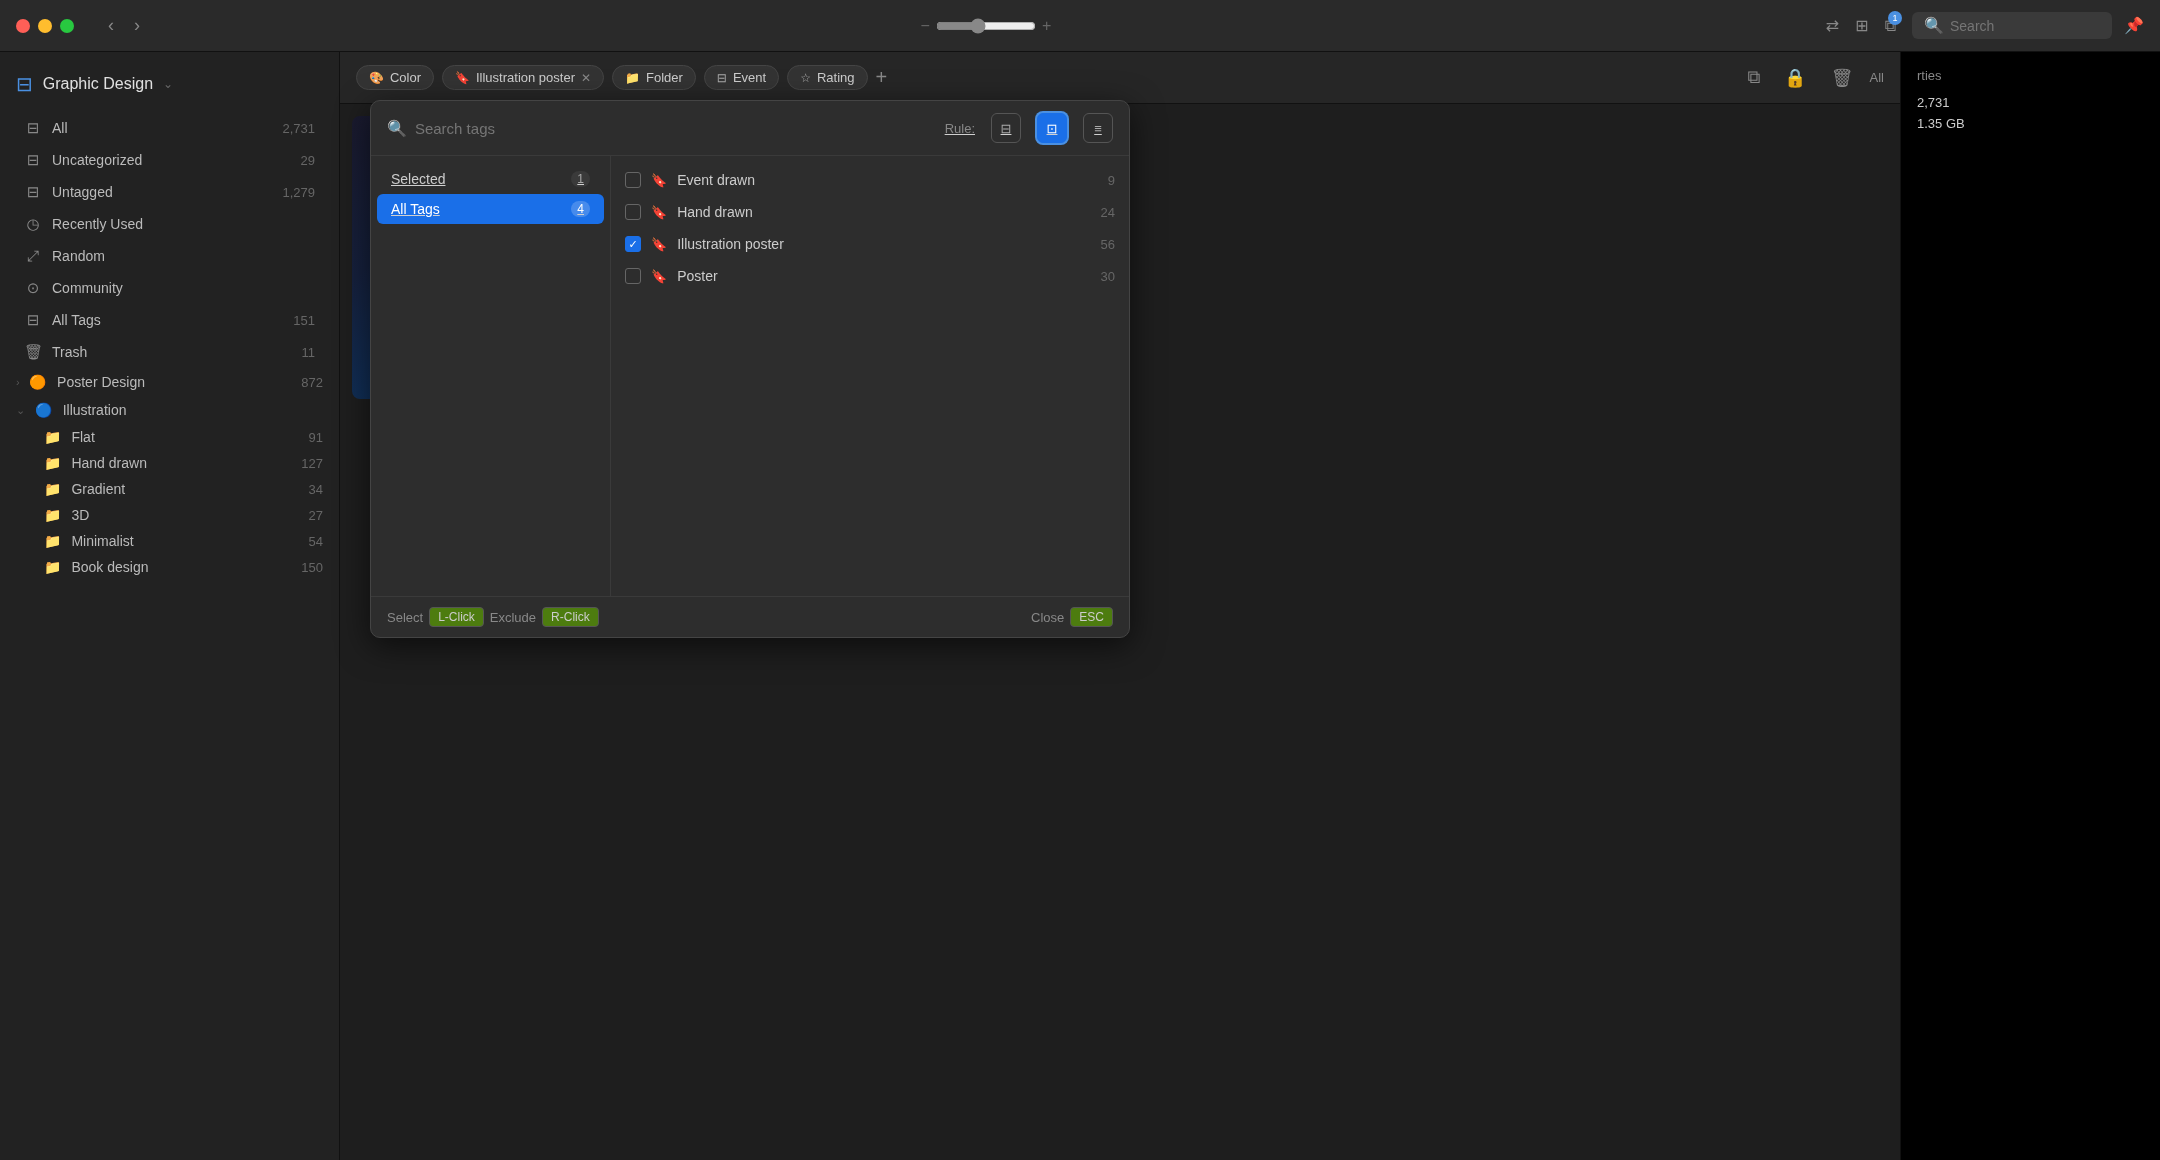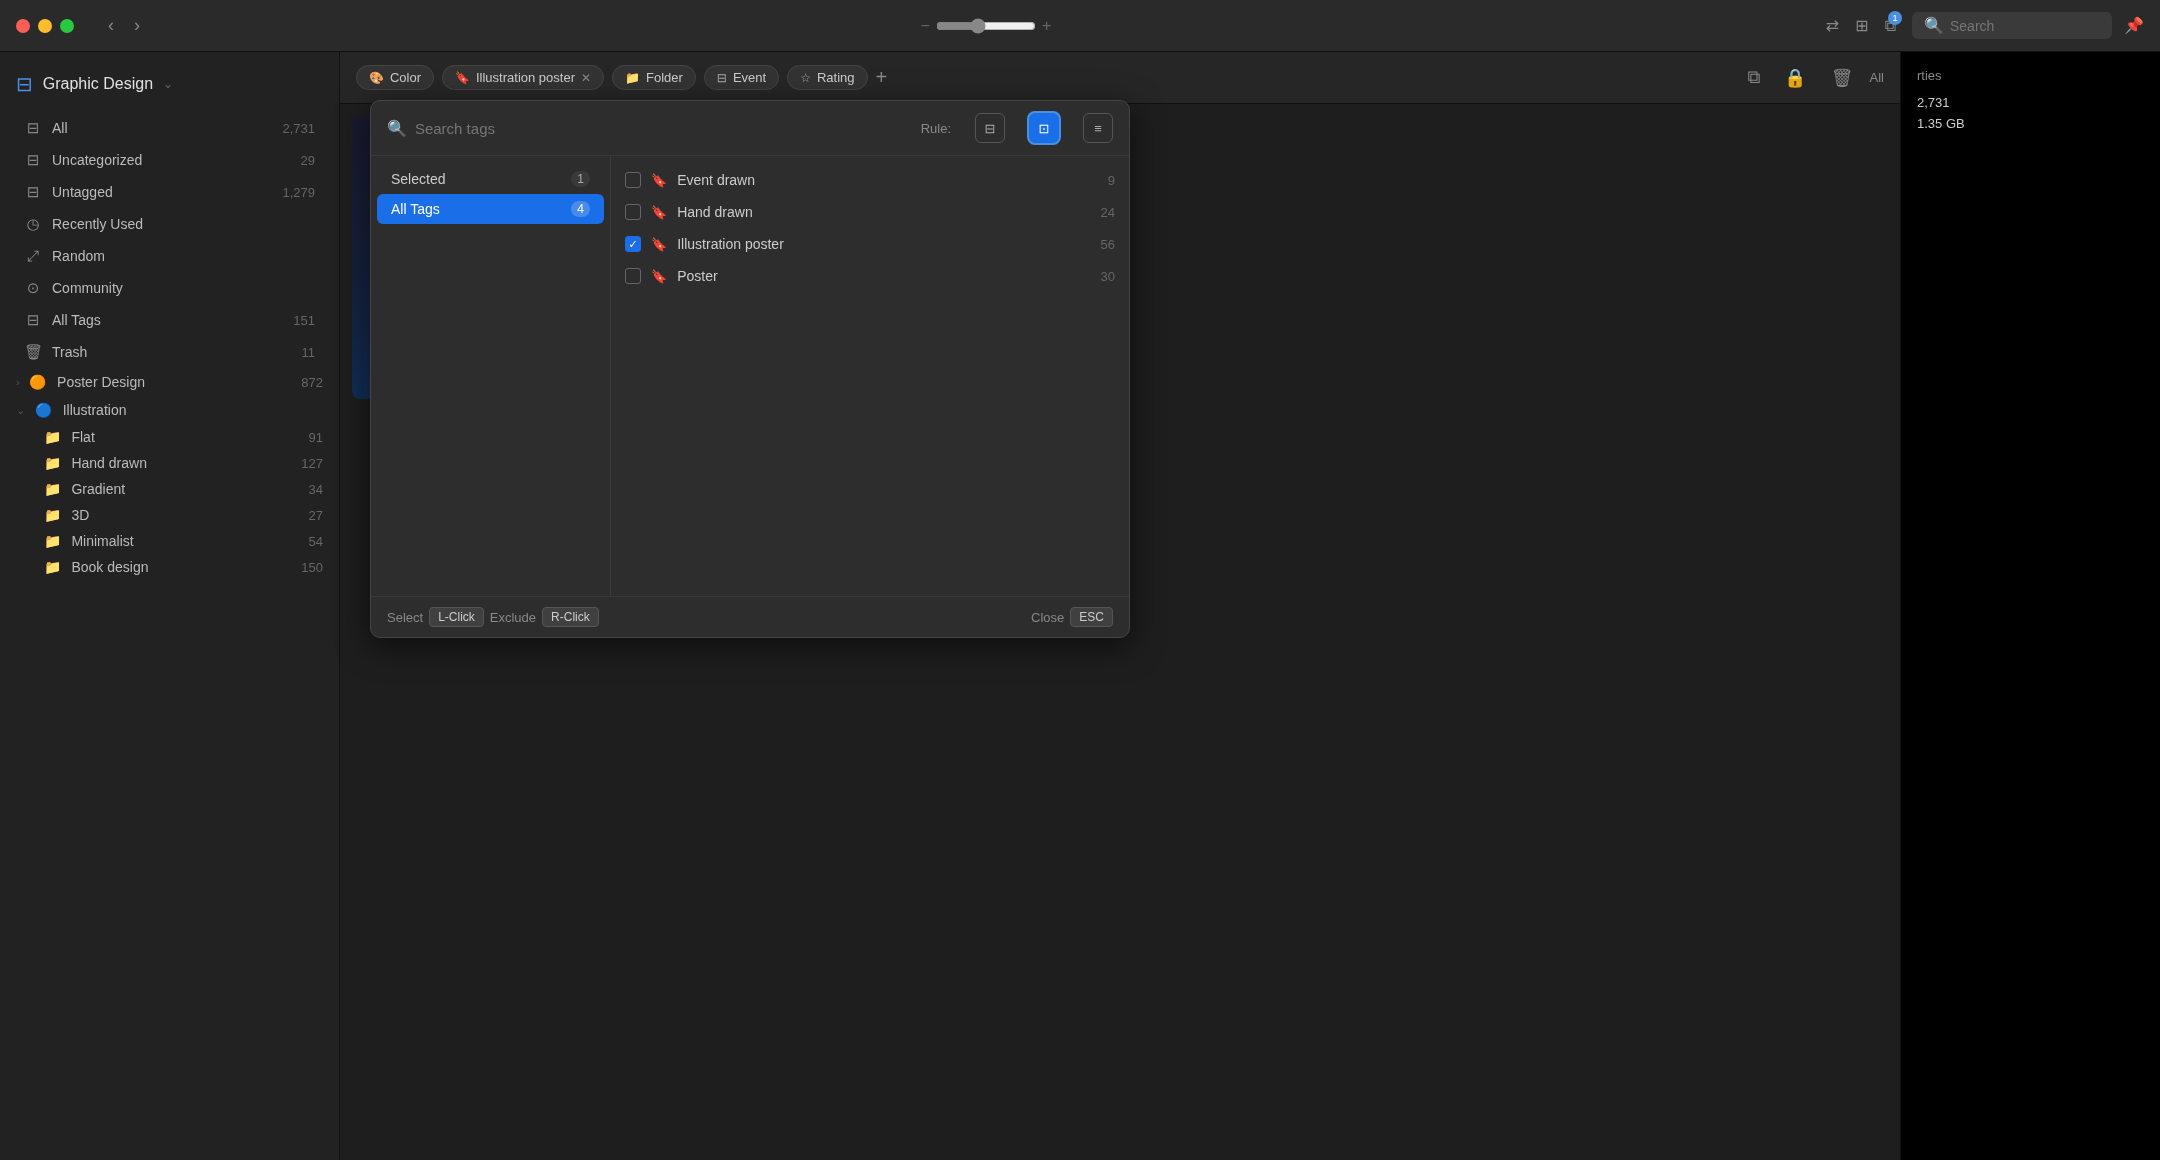--- a/index.html
+++ b/index.html
@@ -352,22 +352,23 @@
       flex: 1;
       background: none;
       border: none;
       color: #ffffff;
       font-size: 15px;
       outline: none;
     }
     .tag-header-right {
       display: flex;
       align-items: center;
-      gap: 24px;
+      gap: 16px;
       margin-left: auto;
+      text-decoration: underline;
     }
     .rule-label {
       font-size: 13px;
       color: #888;
     }
     .rule-btn {
       background: none;
       border: 1px solid #555;
       color: #aaa;
       border-radius: 6px;
@@ -388,20 +389,21 @@
 
     .tag-dropdown-body {
       display: flex;
       height: 440px;
     }
 
     .tag-left-panel {
       width: 240px;
       border-right: 1px solid #3a3a3a;
       padding: 8px 0;
+      text-decoration: underline;
     }
 
     .tag-left-item {
       display: flex;
       align-items: center;
       justify-content: space-between;
       padding: 7px 14px;
       cursor: pointer;
       font-size: 14px;
       color: #ccc;
@@ -474,21 +476,21 @@
       border-top: 1px solid #3a3a3a;
       padding: 10px 16px;
       display: flex;
       align-items: center;
       justify-content: space-between;
       font-size: 13px;
       color: #888;
     }
     .footer-hint { display: flex; align-items: center; gap: 6px; }
     .kbd {
-      background: #404040;
+      background: #4d7c0f;
       border: 1px solid #555;
       border-radius: 4px;
       padding: 2px 8px;
       font-size: 12px;
       color: #ccc;
     }
     .close-hint { display: flex; align-items: center; gap: 6px; }
   </style>
 </head>
 <body>

